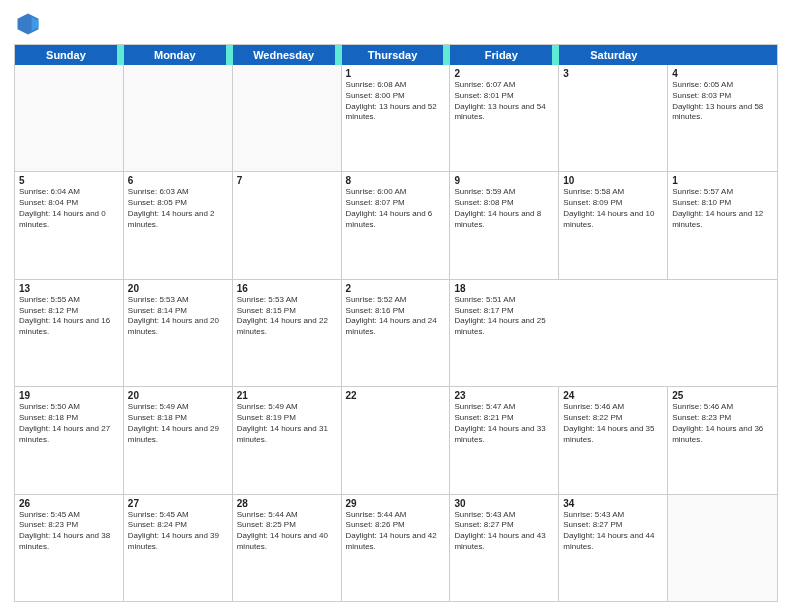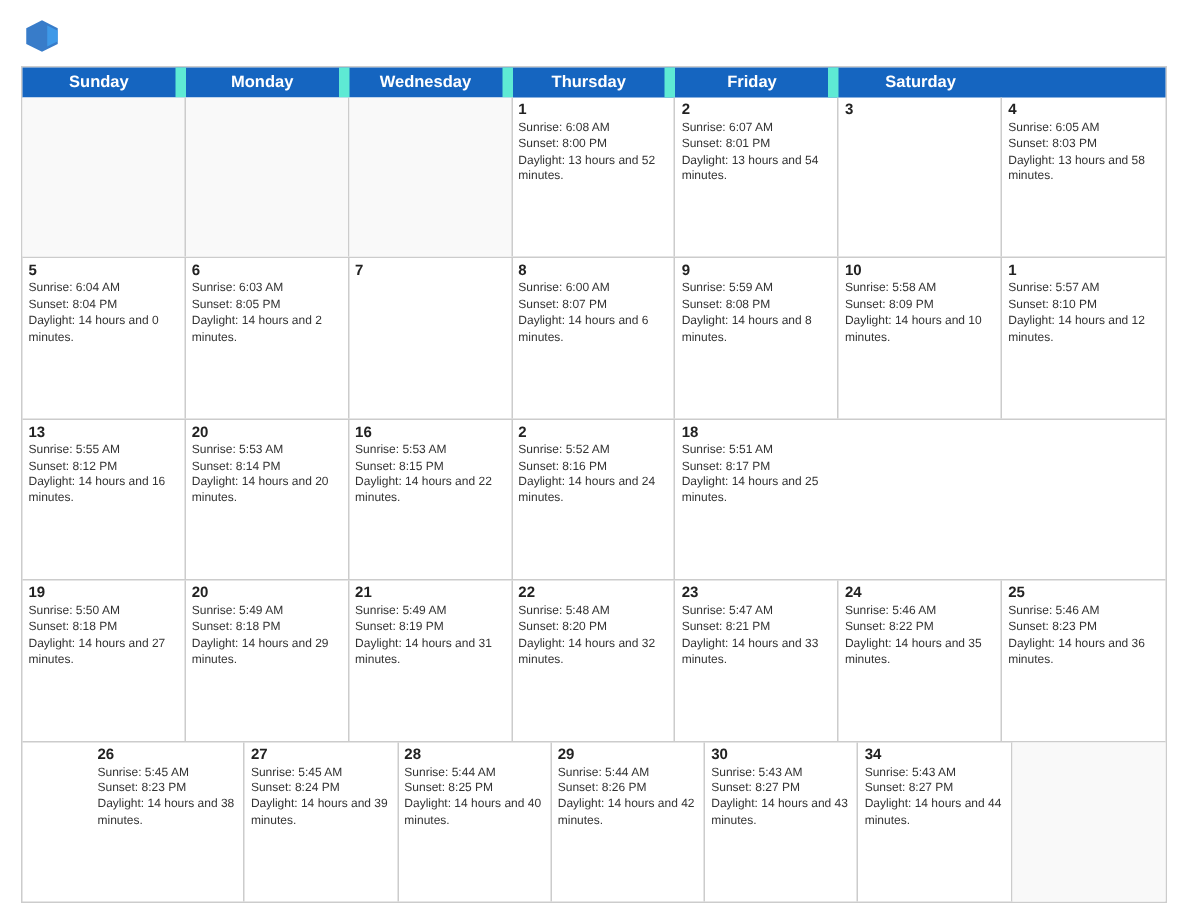--- a/index.html
+++ b/index.html
@@ -76,21 +76,21 @@
       flex: 1;
       display: flex;
       flex-direction: column;
     }
     .cal-week {
       flex: 1;
       display: grid;
       grid-template-columns: repeat(7, 1fr);
       border-bottom: 1px solid #ccc;
     }
-    .cal-week:last-child { border-bottom: none; margin-left: 46px; }
+    .cal-week:last-child { border-bottom: none; }
     .cal-cell {
       border-right: 1px solid #ccc;
       padding: 3px 4px;
       font-size: 8.5px;
       color: #333;
       vertical-align: top;
       min-height: 0;
     }
     .cal-cell:last-child { border-right: none; }
     .cal-cell.empty { background: #f9f9f9; }
@@ -216,21 +216,20 @@
           <div class="cal-cell">
             <div class="day-number">20</div>
             <div class="day-info">Sunrise: 5:49 AM<br>Sunset: 8:18 PM<br>Daylight: 14 hours and 29 minutes.</div>
           </div>
           <div class="cal-cell">
             <div class="day-number">21</div>
             <div class="day-info">Sunrise: 5:49 AM<br>Sunset: 8:19 PM<br>Daylight: 14 hours and 31 minutes.</div>
           </div>
           <div class="cal-cell">
             <div class="day-number">22</div>
-            <div class="day-info">Sunrise: 5:48 AM<br>Sunset: 8:20 PM<br>Daylight: 14 hours and 32 minutes.</div>
           </div>
           <div class="cal-cell">
             <div class="day-number">23</div>
             <div class="day-info">Sunrise: 5:47 AM<br>Sunset: 8:21 PM<br>Daylight: 14 hours and 33 minutes.</div>
           </div>
           <div class="cal-cell">
             <div class="day-number">24</div>
             <div class="day-info">Sunrise: 5:46 AM<br>Sunset: 8:22 PM<br>Daylight: 14 hours and 35 minutes.</div>
           </div>
           <div class="cal-cell">

